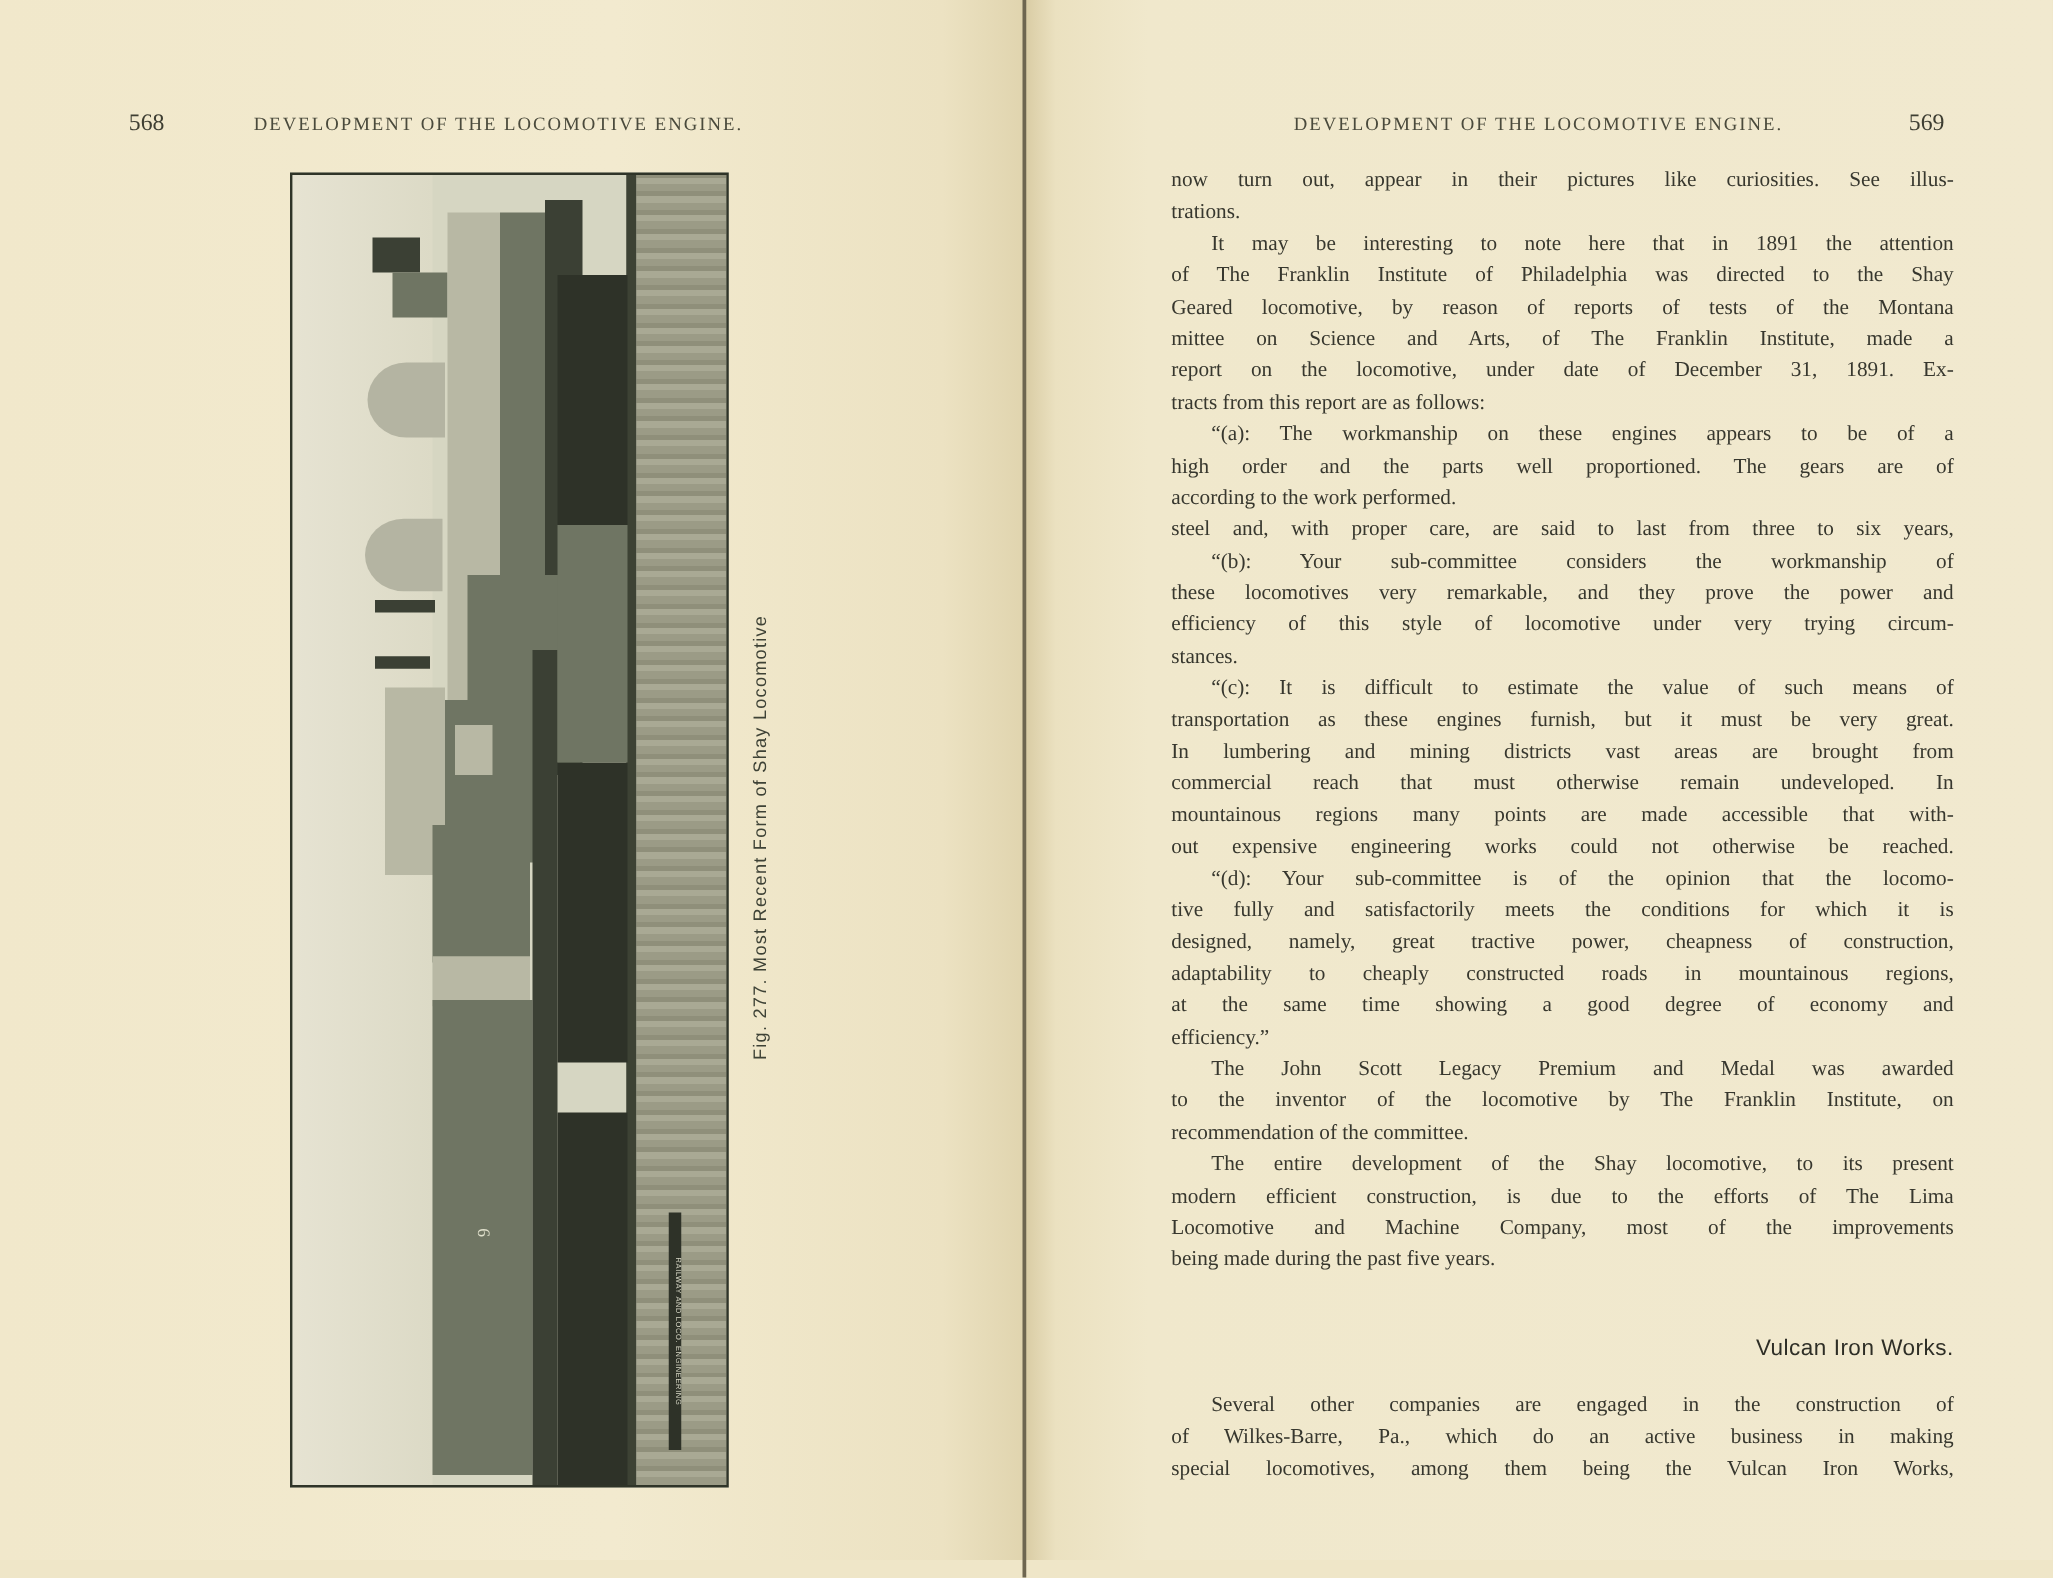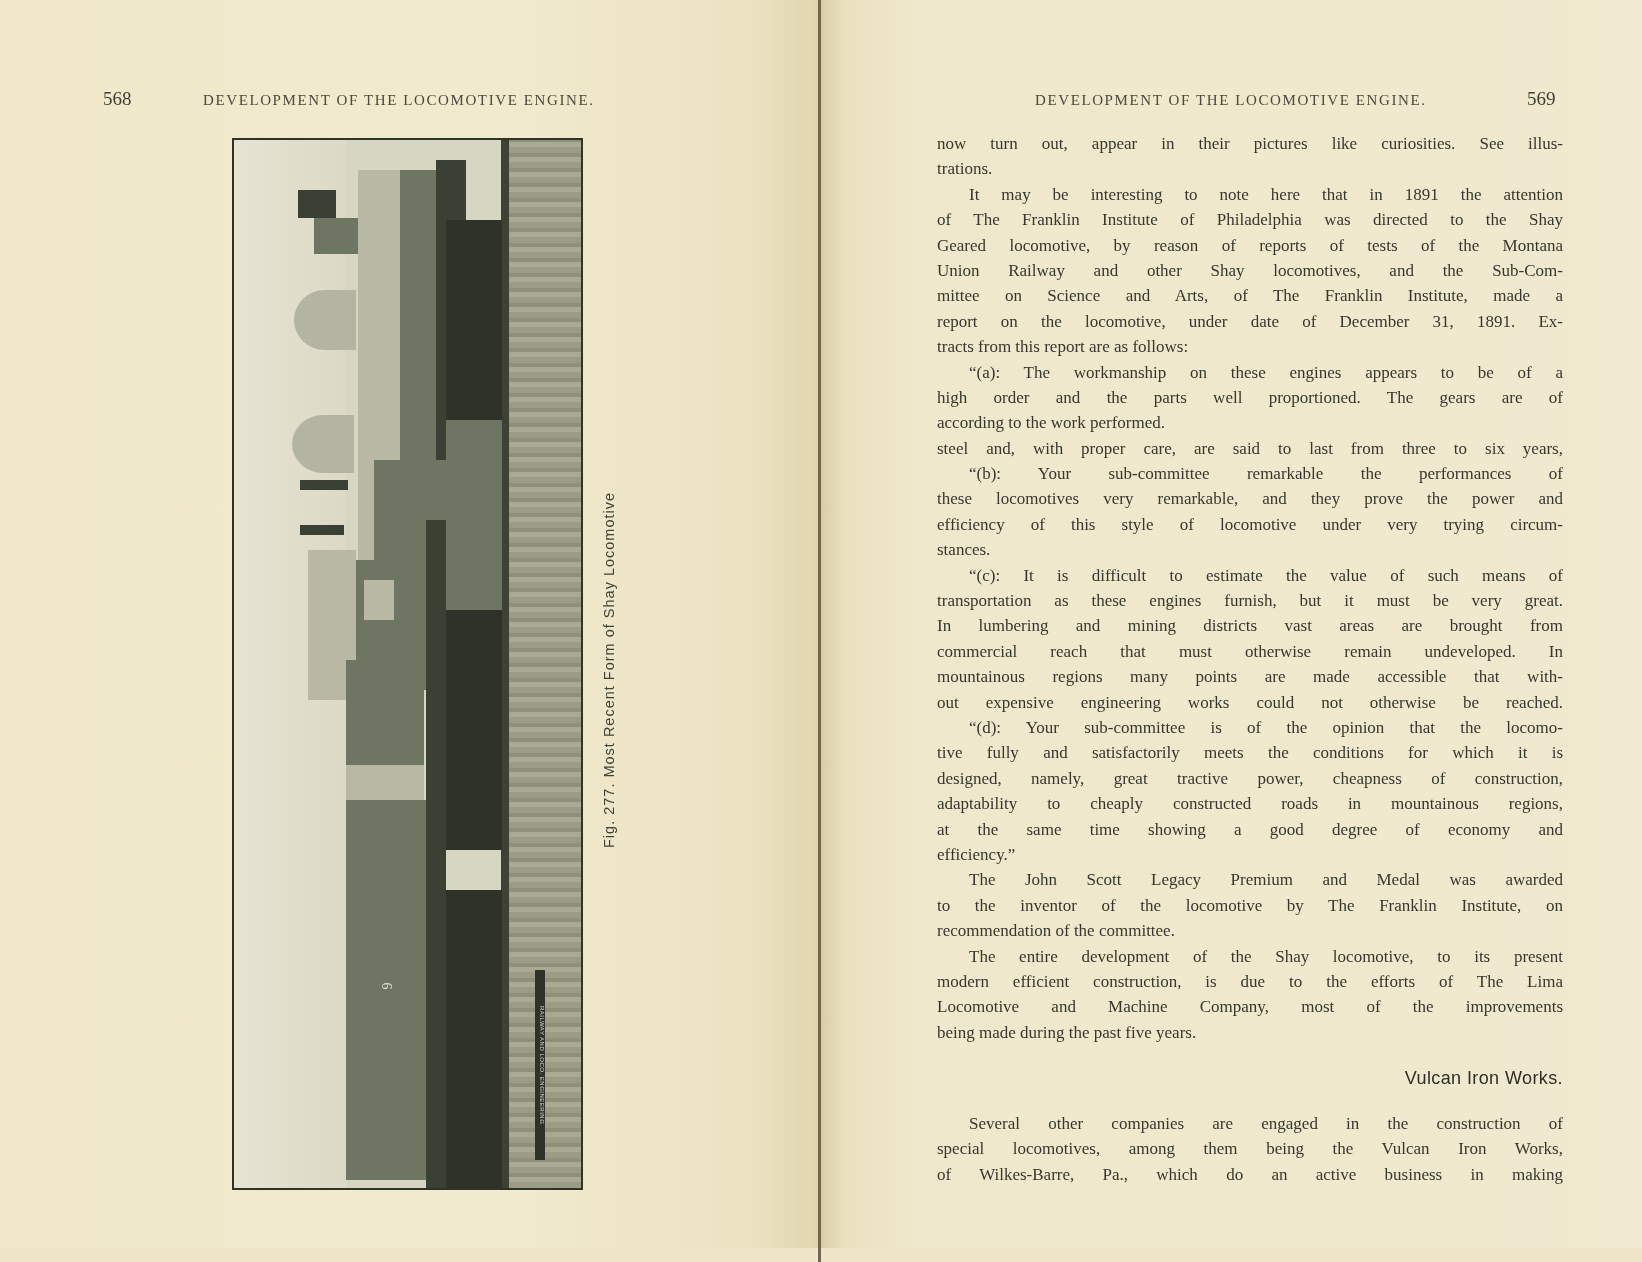--- a/index.html
+++ b/index.html
@@ -124,29 +124,28 @@
 
 <div class="running-head" style="left:1035px;">DEVELOPMENT OF THE LOCOMOTIVE ENGINE.</div>
 <div class="page-num" style="left:1527px;">569</div>
 
 <div class="text-col" id="body-col">
     <span class="line">now turn out, appear in their pictures like curiosities.  See illus-</span>
     <span class="line last">trations.</span>
     <span class="line indent">It may be interesting to note here that in 1891 the attention</span>
     <span class="line">of The Franklin Institute of Philadelphia was directed to the Shay</span>
     <span class="line">Geared locomotive, by reason of reports of tests of the Montana</span>
-    <span class="line">Union Railway and other Shay locomotives, and the Sub-Com-</span>
     <span class="line">mittee on Science and Arts, of The Franklin Institute, made a</span>
     <span class="line">report on the locomotive, under date of December 31, 1891.  Ex-</span>
     <span class="line last">tracts from this report are as follows:</span>
     <span class="line indent">“(a): The workmanship on these engines appears to be of a</span>
     <span class="line">high order and the parts well proportioned.  The gears are of</span>
     <span class="line last">according to the work performed.</span>
     <span class="line">steel and, with proper care, are said to last from three to six years,</span>
-    <span class="line indent">“(b): Your sub-committee remarkable the performances of</span>
+    <span class="line indent">“(b): Your sub-committee considers the workmanship of</span>
     <span class="line">these locomotives very remarkable, and they prove the power and</span>
     <span class="line">efficiency of this style of locomotive under very trying circum-</span>
     <span class="line last">stances.</span>
     <span class="line indent">“(c): It is difficult to estimate the value of such means of</span>
     <span class="line">transportation as these engines furnish, but it must be very great.</span>
     <span class="line">In lumbering and mining districts vast areas are brought from</span>
     <span class="line">commercial reach that must otherwise remain undeveloped.  In</span>
     <span class="line">mountainous regions many points are made accessible that with-</span>
     <span class="line">out expensive engineering works could not otherwise be reached.</span>
     <span class="line indent">“(d): Your sub-committee is of the opinion that the locomo-</span>
@@ -159,15 +158,15 @@
     <span class="line">to the inventor of the locomotive by The Franklin Institute, on</span>
     <span class="line last">recommendation of the committee.</span>
     <span class="line indent">The entire development of the Shay locomotive, to its present</span>
     <span class="line">modern efficient construction, is due to the efforts of The Lima</span>
     <span class="line">Locomotive and Machine Company, most of the improvements</span>
     <span class="line last">being made during the past five years.</span>
   </div>
 <div class="section-heading">Vulcan Iron Works.</div>
 <div class="text-col text-col2" id="section-col">
     <span class="line indent">Several other companies are engaged in the construction of</span>
+    <span class="line">of Wilkes-Barre, Pa., which do an active business in making</span>
     <span class="line">special locomotives, among them being the Vulcan Iron Works,</span>
-    <span class="line">of Wilkes-Barre, Pa., which do an active business in making</span>
   </div>
 
 </body></html>

